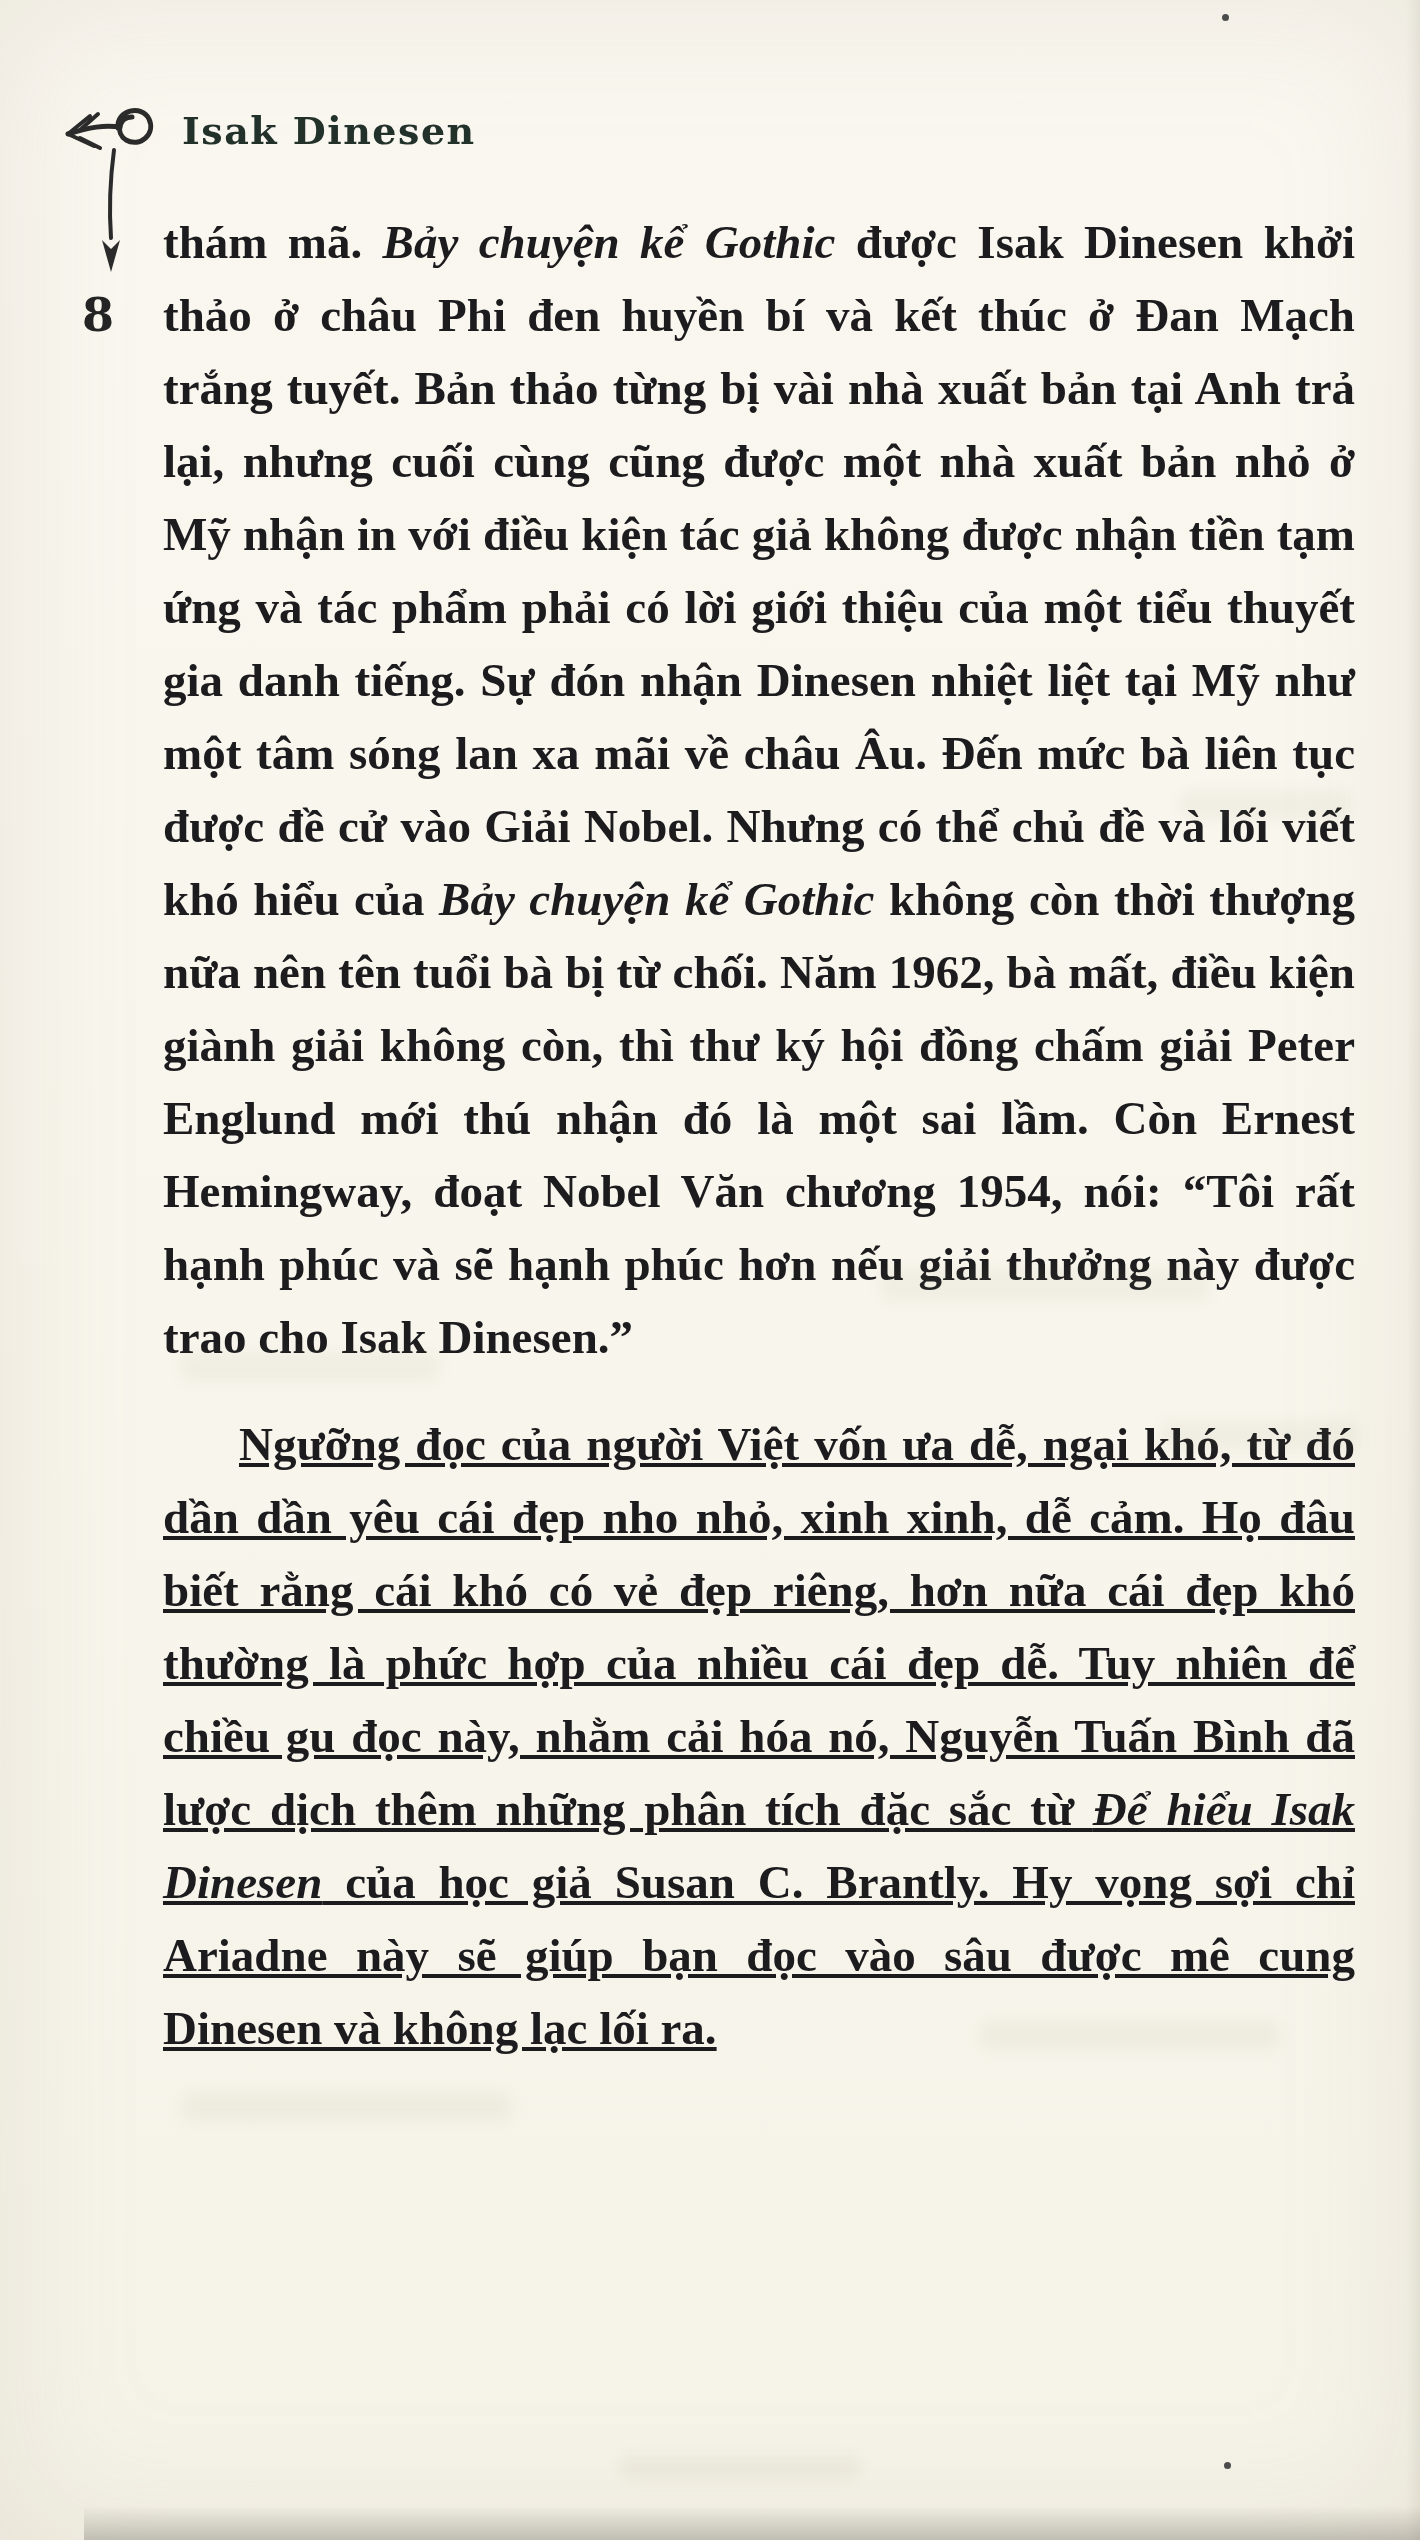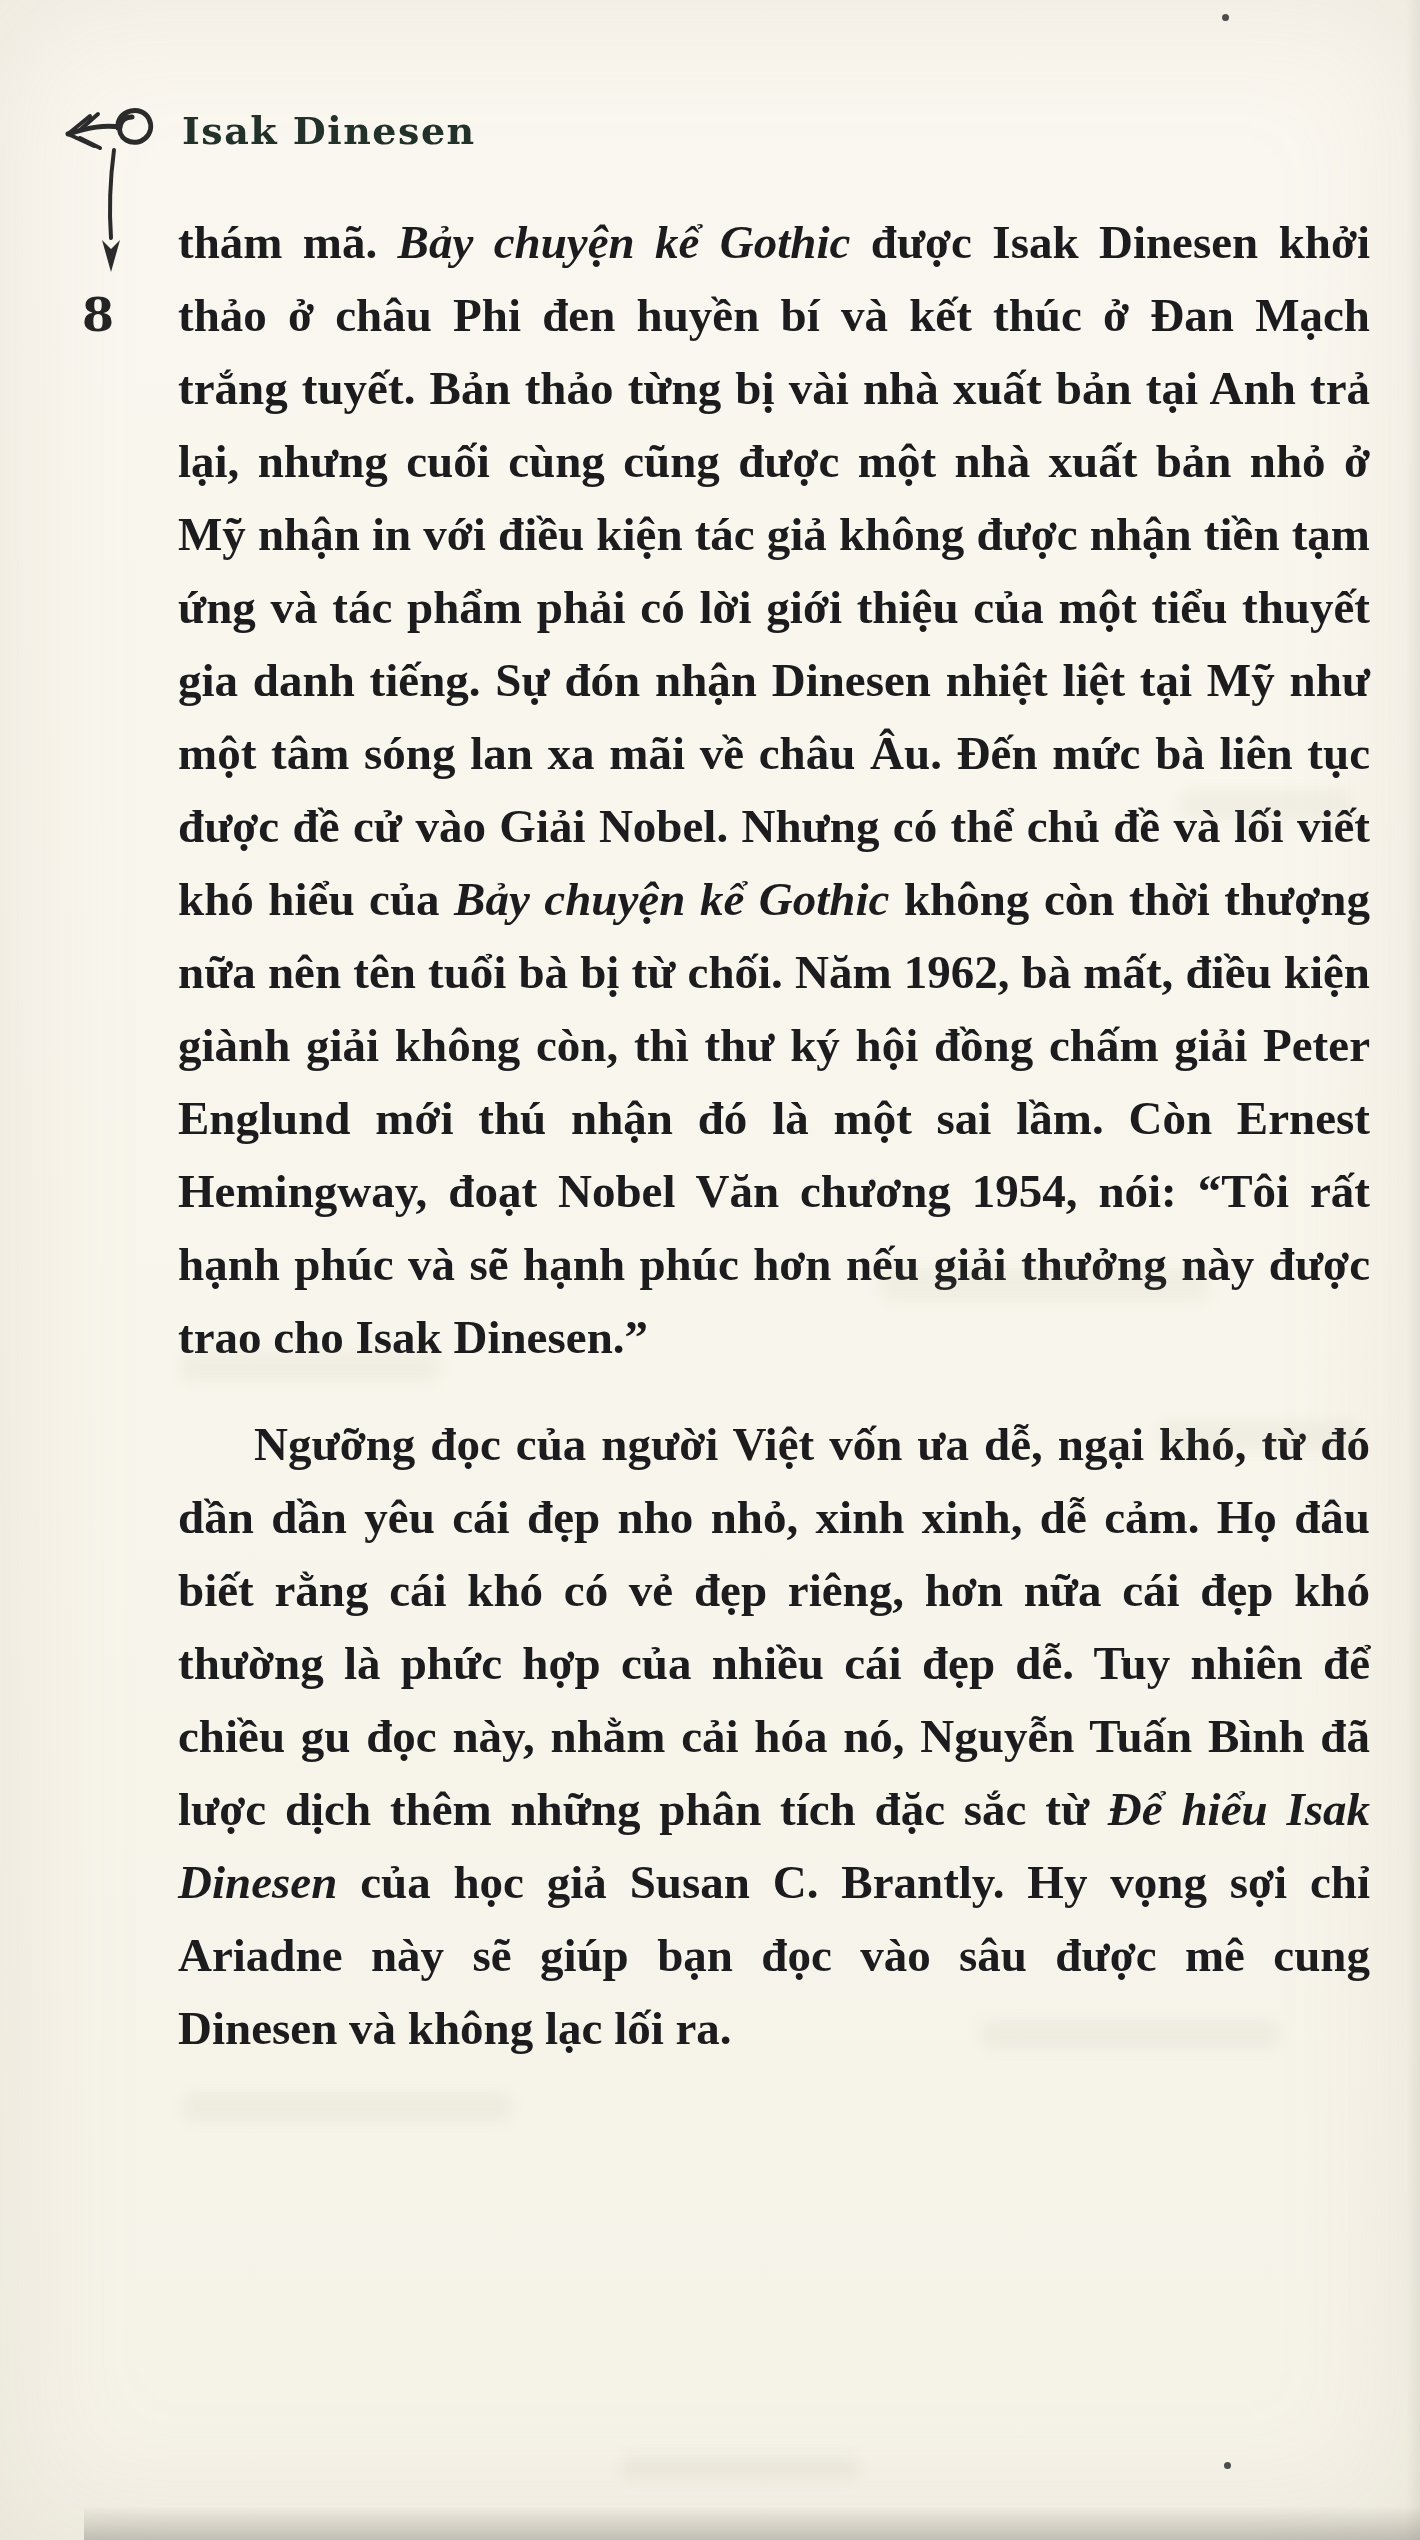--- a/index.html
+++ b/index.html
@@ -41,35 +41,36 @@
     top: 288px;
     font-family: "DejaVu Serif", serif;
     font-weight: 700;
     font-size: 46px;
     color: #242424;
   }
 
   
   .body-text {
     position: absolute;
-    left: 178px;
+    left: 163px;
     top: 206px;
     width: 1192px;
     font-family: "Liberation Serif", serif;
     font-weight: 700;
     font-size: 47px;
     line-height: 73px;
     color: #1c1b1e;
     text-align: justify;
   }
   .para {
     margin: 0 0 34px 0;
   }
   .para.indent {
     text-indent: 76px;
+    text-decoration: underline;
   }
   .italic {
     font-style: italic;
   }
 
   
   .smudge {
     position: absolute;
     background: #8d8c66;
     opacity: 0.07;

